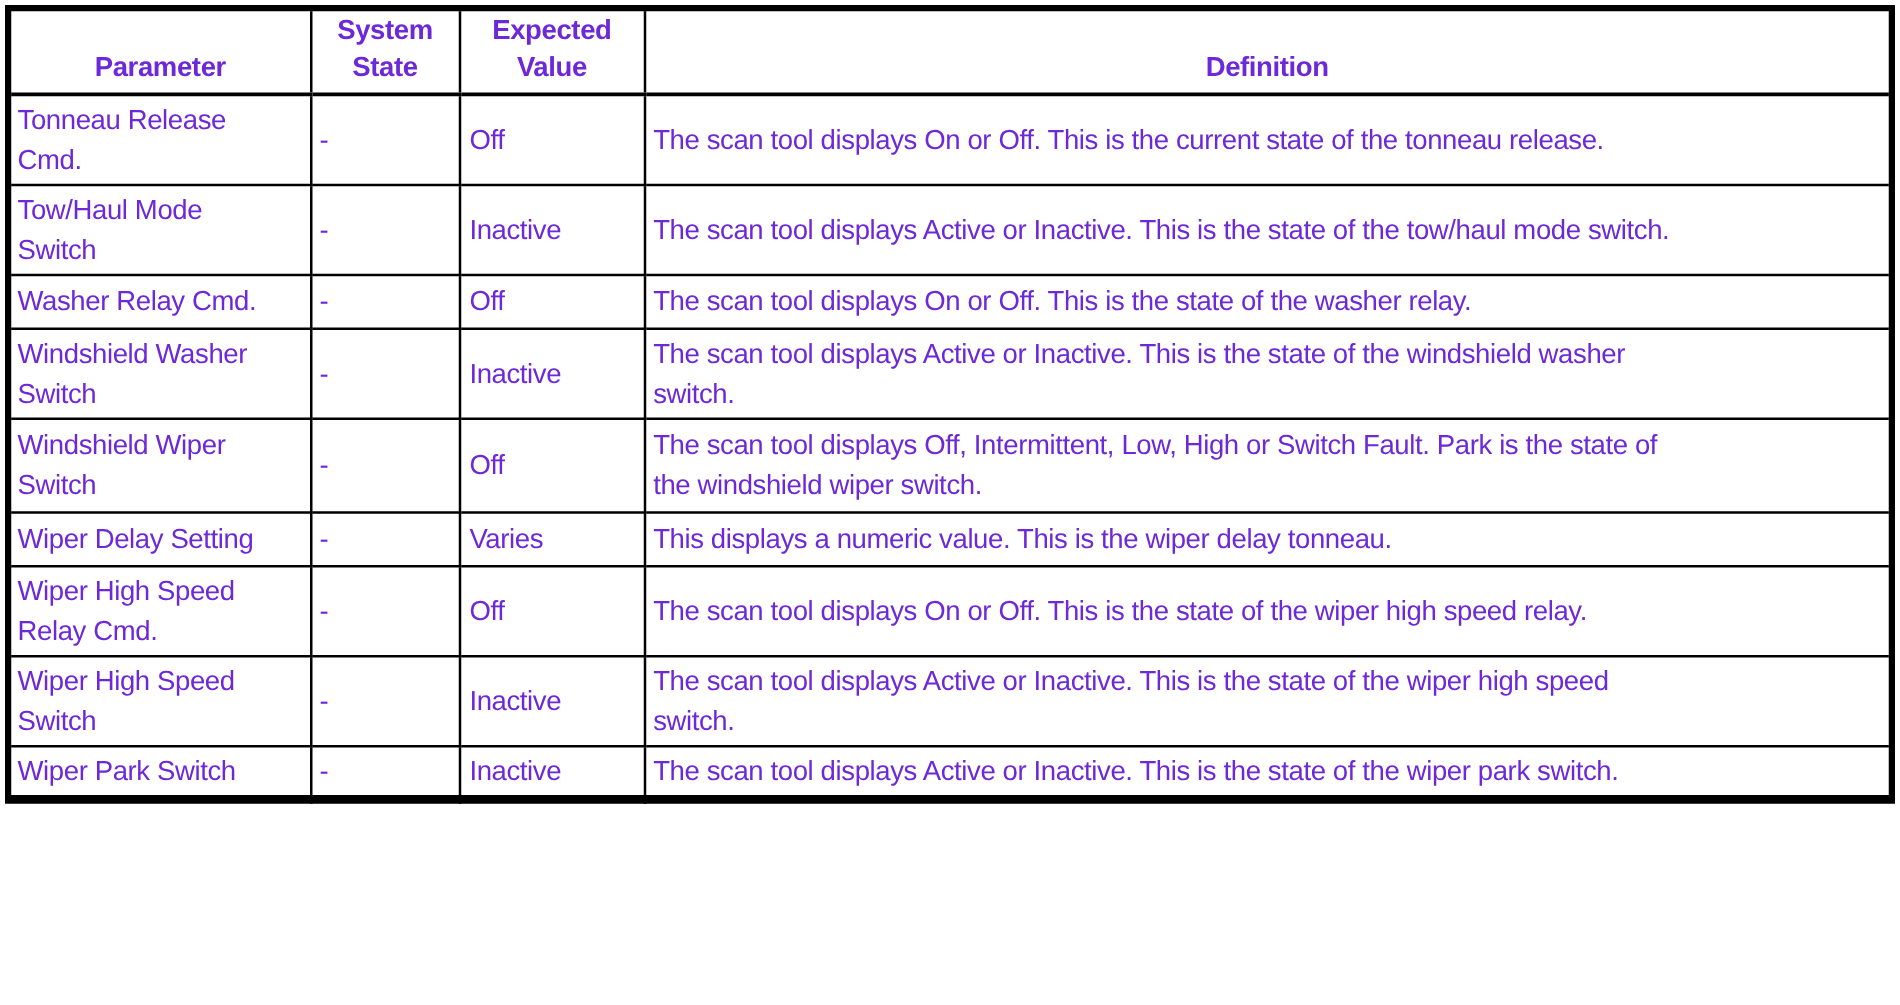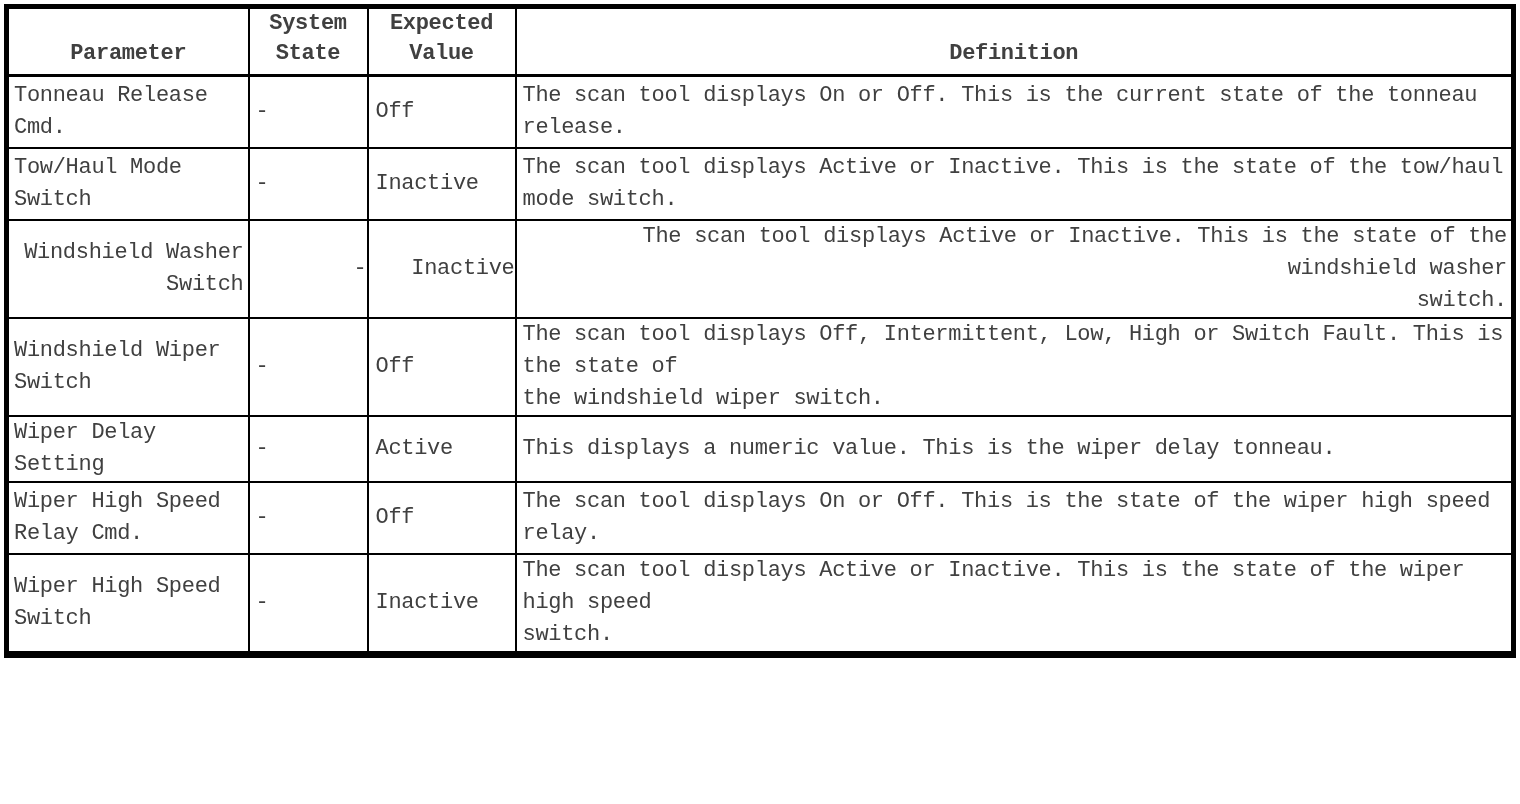--- a/index.html
+++ b/index.html
@@ -21,24 +21,23 @@
     left: 4px;
     top: 4px;
     width: 1512px;
     border-collapse: collapse;
     table-layout: fixed;
     border: 5px solid #000000;
     border-bottom-width: 7px;
   }
   th, td {
     border: 2px solid #000000;
-    color: #404040;
+    color: #6d28d9;
     letter-spacing: -0.3px;
     overflow: hidden;
-    font-family: Liberation Mono, monospace;
   }
   thead tr {
     height: 68px;
   }
   th {
     font-size: 22px;
     font-weight: bold;
     text-align: center;
     vertical-align: bottom;
     padding: 0 4px 5px 4px;
@@ -84,52 +83,64 @@
     <td class="value">Off</td>
     <td class="def">The scan tool displays On or Off. This is the current state of the tonneau release.</td>
   </tr>
         <tr class="body-row" style="height: 72px;">
     <td class="param">Tow/Haul Mode
 Switch</td>
     <td class="state">-</td>
     <td class="value">Inactive</td>
     <td class="def">The scan tool displays Active or Inactive. This is the state of the tow/haul mode switch.</td>
   </tr>
-        <tr class="body-row" style="height: 72px; text-align: right;">
+        <tr class="body-row" style="height: 43px;">
+    <td class="param">Washer Relay Cmd.</td>
+    <td class="state">-</td>
+    <td class="value">Off</td>
+    <td class="def">The scan tool displays On or Off. This is the state of the washer relay.</td>
+  </tr>
+        <tr class="body-row" style="height: 72px;">
     <td class="param">Windshield Washer
 Switch</td>
     <td class="state">-</td>
     <td class="value">Inactive</td>
     <td class="def">The scan tool displays Active or Inactive. This is the state of the windshield washer
 switch.</td>
   </tr>
         <tr class="body-row" style="height: 75px;">
     <td class="param">Windshield Wiper
 Switch</td>
     <td class="state">-</td>
     <td class="value">Off</td>
-    <td class="def">The scan tool displays Off, Intermittent, Low, High or Switch Fault. This is the state of
+    <td class="def">The scan tool displays Off, Intermittent, Low, High or Switch Fault. Park is the state of
 the windshield wiper switch.</td>
   </tr>
         <tr class="body-row" style="height: 43px;">
     <td class="param">Wiper Delay Setting</td>
     <td class="state">-</td>
-    <td class="value">Active</td>
+    <td class="value">Varies</td>
     <td class="def">This displays a numeric value. This is the wiper delay tonneau.</td>
   </tr>
         <tr class="body-row" style="height: 72px;">
     <td class="param">Wiper High Speed
 Relay Cmd.</td>
     <td class="state">-</td>
     <td class="value">Off</td>
     <td class="def">The scan tool displays On or Off. This is the state of the wiper high speed relay.</td>
   </tr>
         <tr class="body-row" style="height: 72px;">
     <td class="param">Wiper High Speed
 Switch</td>
     <td class="state">-</td>
     <td class="value">Inactive</td>
     <td class="def">The scan tool displays Active or Inactive. This is the state of the wiper high speed
 switch.</td>
   </tr>
+        <tr class="body-row" style="height: 43px;">
+    <td class="param">Wiper Park Switch</td>
+    <td class="state">-</td>
+    <td class="value">Inactive</td>
+    <td class="def">The scan tool displays Active or Inactive. This is the state of the wiper park switch.</td>
+  </tr>
       </tbody>
   </table>
 </div>
 
 </body></html>

